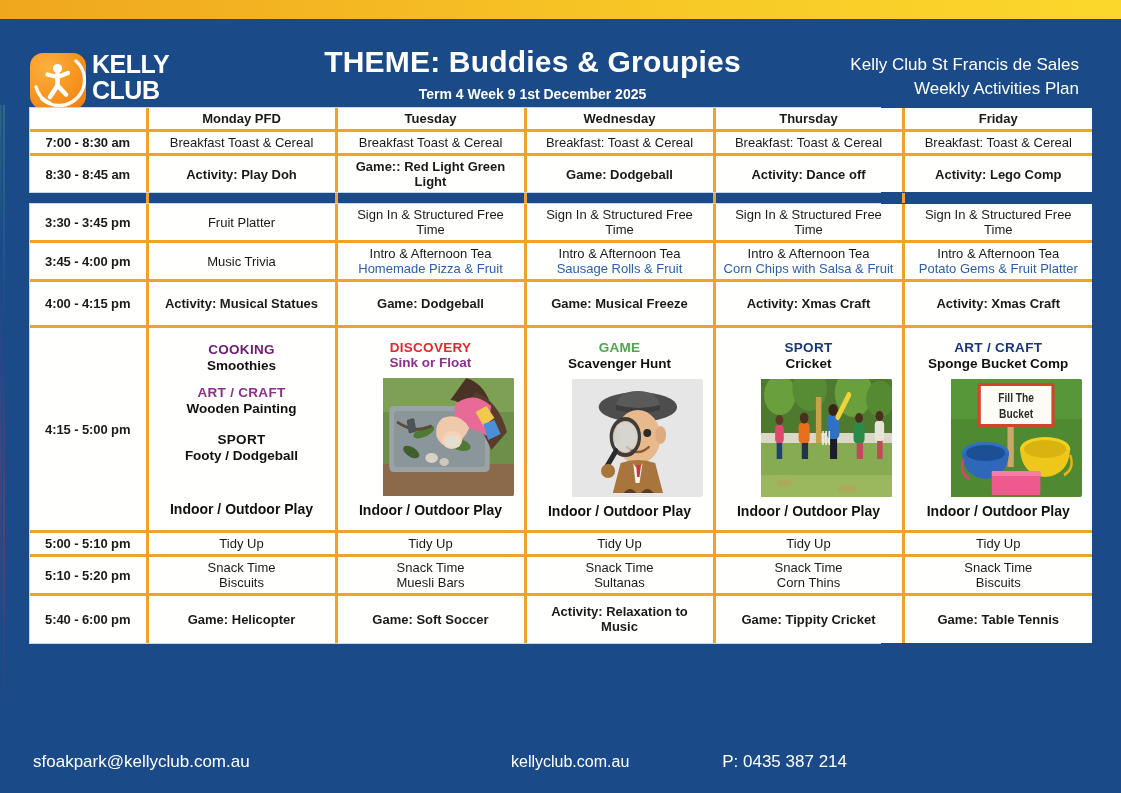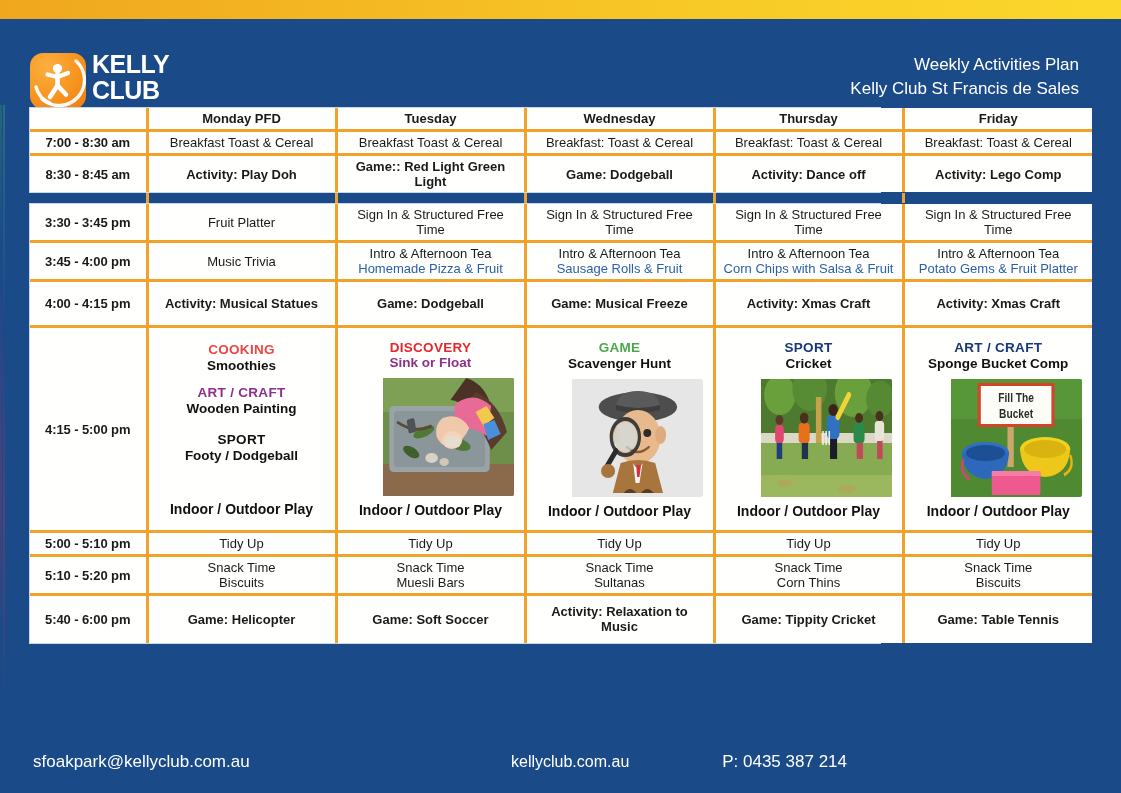--- a/index.html
+++ b/index.html
@@ -84,21 +84,21 @@
     position: relative; height: 10px; width: 100%;
     background: #1a4a88;
   }
   #gapstrip .divider {
     position: absolute; top: 0; width: 3px; height: 10px; background: #f0a22a;
   }
   
   .mainrow td { vertical-align: top; padding: 6px 5px 8px 5px; height: 205px; }
   .cat { font-weight: 800; font-size: 13.5px; letter-spacing: .3px; }
   .catsub { font-weight: 700; font-size: 13.5px; color: #111; margin-top: 1px; }
-  .cook { color: #ef4444; }
+  .cook { color: #701a75; }
   .artp { color: #8e2f8e; }
   .artb { color: #17377c; }
   .sport { color: #111; }
   .sportb { color: #17377c; }
   .disc { color: #e8262d; }
   .discsub { color: #8e2f8e; font-weight: 700; font-size: 13.5px; }
   .game { color: #4ca64c; }
   .iopay { font-weight: 800; font-size: 14px; color: #111; }
   .thumb {
     width: 167px; height: 118px; margin: 8px auto 6px auto;
@@ -137,24 +137,28 @@
           <path d="M27.5 32.5 L20 44" stroke="#ffffff" stroke-width="4.6" stroke-linecap="round"></path>
           <path d="M27.5 32.5 L36 41.5" stroke="#ffffff" stroke-width="4.6" stroke-linecap="round"></path>
         </svg>
       </div>
       <div id="logo-words">
         <div>KELLY</div>
         <div>CLUB</div>
       </div>
     </div>
 
+    <div id="theme-block">
+      <div id="theme-title">THEME: Buddies &amp; Groupies</div>
+      <div id="theme-sub">Term 4 Week 9 1st December 2025</div>
+    </div>
 
     <div id="right-head">
+      <div>Kelly Club St Francis de Sales</div>
       <div>Weekly Activities Plan</div>
-      <div>Kelly Club St Francis de Sales</div>
     </div>
   </div>
 
   <div id="grid">
 
     <div class="band">
       <table class="sched">
         <colgroup>
             <col class="timecol">
             <col class="daycol">

